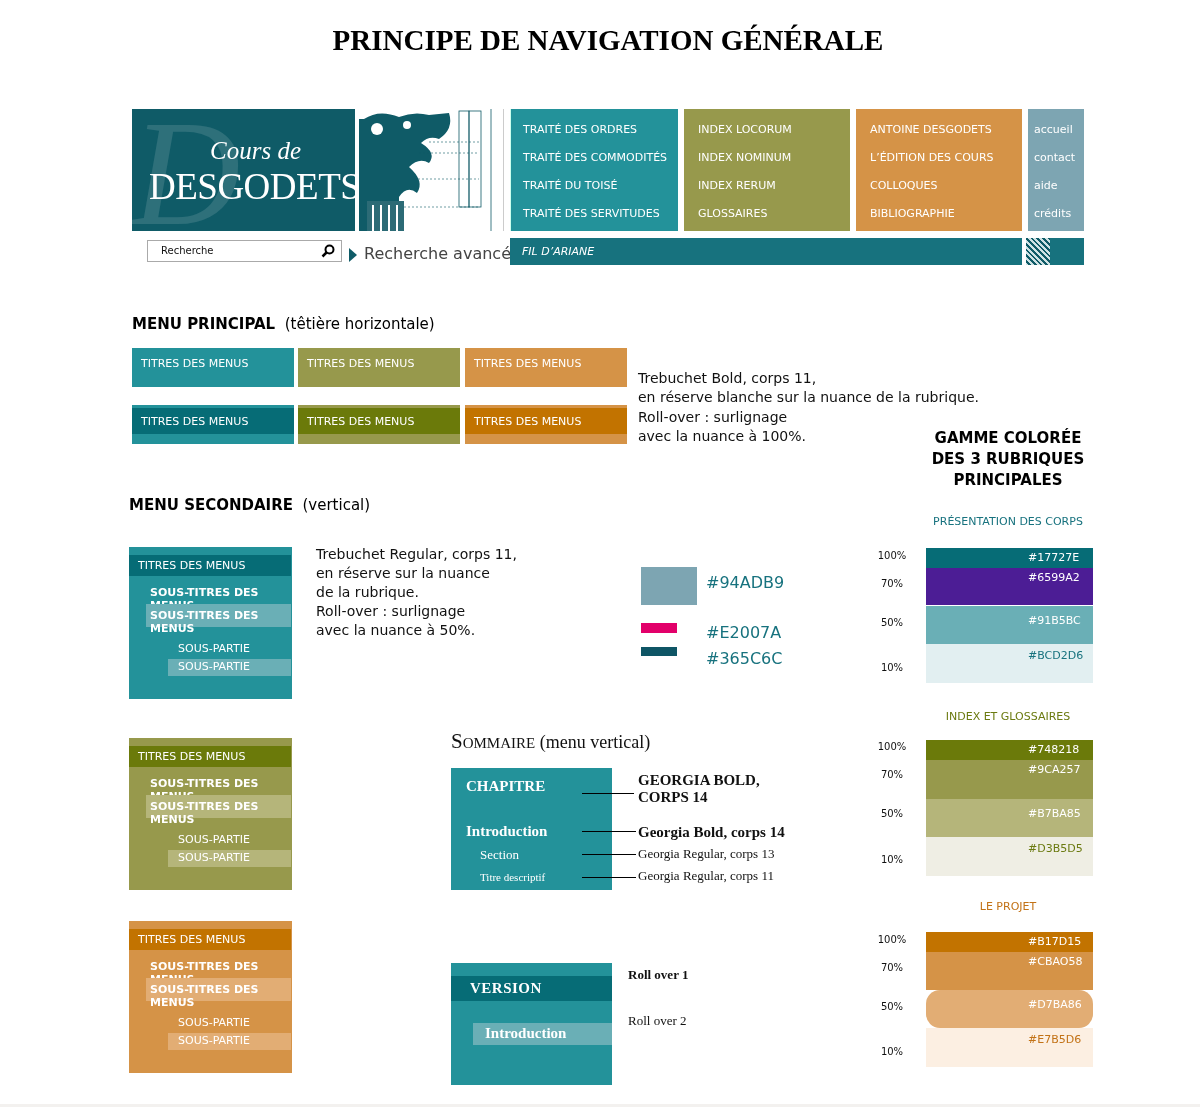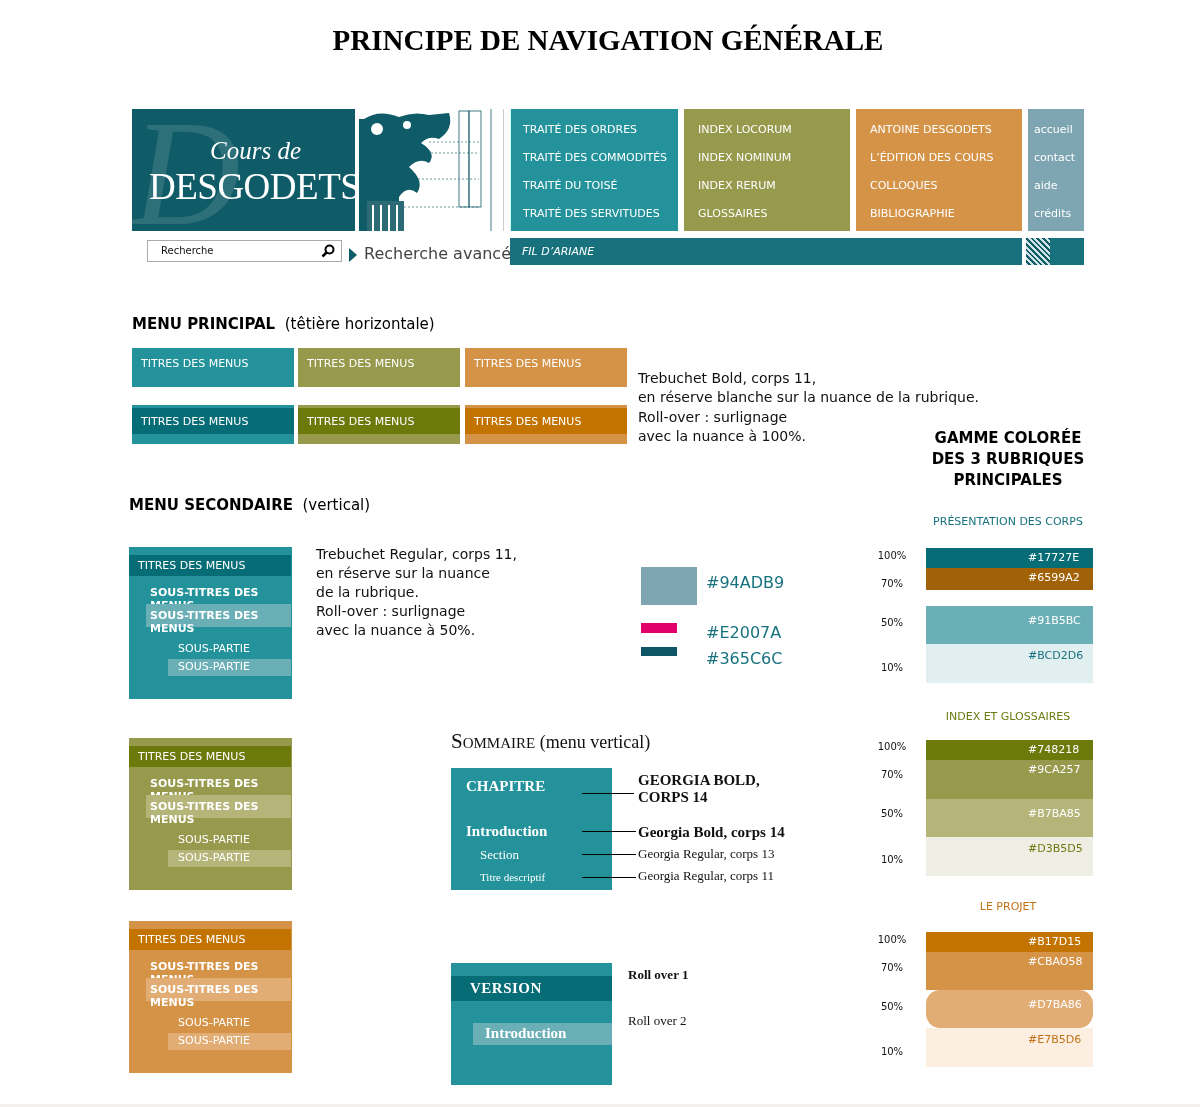--- a/index.html
+++ b/index.html
@@ -228,21 +228,21 @@
   <div>DES 3 RUBRIQUES</div>
   <div>PRINCIPALES</div>
 </div>
 
 <div class="abs rub-title" style="left:908px;top:515px;color:#17727e;">PRÉSENTATION DES CORPS</div>
 <div class="abs pct" style="left:872px;top:550px;">100%</div>
 <div class="abs pct" style="left:872px;top:578px;">70%</div>
 <div class="abs pct" style="left:872px;top:617px;">50%</div>
 <div class="abs pct" style="left:872px;top:662px;">10%</div>
 <div class="sw" style="top:548px;height:20px;background:#066c76;">#17727E</div>
-<div class="sw" style="top:568px;height:22px;background:#a16207;">#6599A2</div>
+<div class="sw" style="top:568px;height:37px;background:#4c1d95;">#6599A2</div>
 <div class="sw" style="top:606px;height:38px;padding-top:8px;background:#6aafb6;">#91B5BC</div>
 <div class="sw" style="top:644px;height:39px;padding-top:5px;background:#e2eff1;color:#17727e;">#BCD2D6</div>
 
 <div class="abs rub-title" style="left:908px;top:710px;color:#6b7a10;">INDEX ET GLOSSAIRES</div>
 <div class="abs pct" style="left:872px;top:741px;">100%</div>
 <div class="abs pct" style="left:872px;top:769px;">70%</div>
 <div class="abs pct" style="left:872px;top:808px;">50%</div>
 <div class="abs pct" style="left:872px;top:854px;">10%</div>
 <div class="sw" style="top:740px;height:20px;background:#6b7a0a;">#748218</div>
 <div class="sw" style="top:760px;height:39px;background:#97994c;">#9CA257</div>

